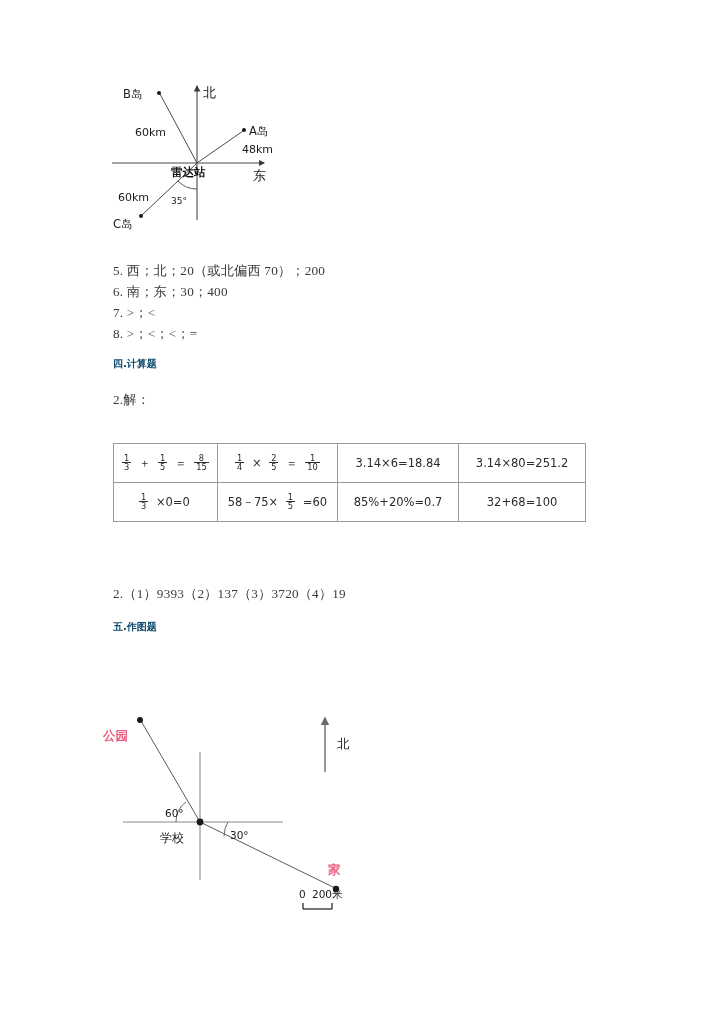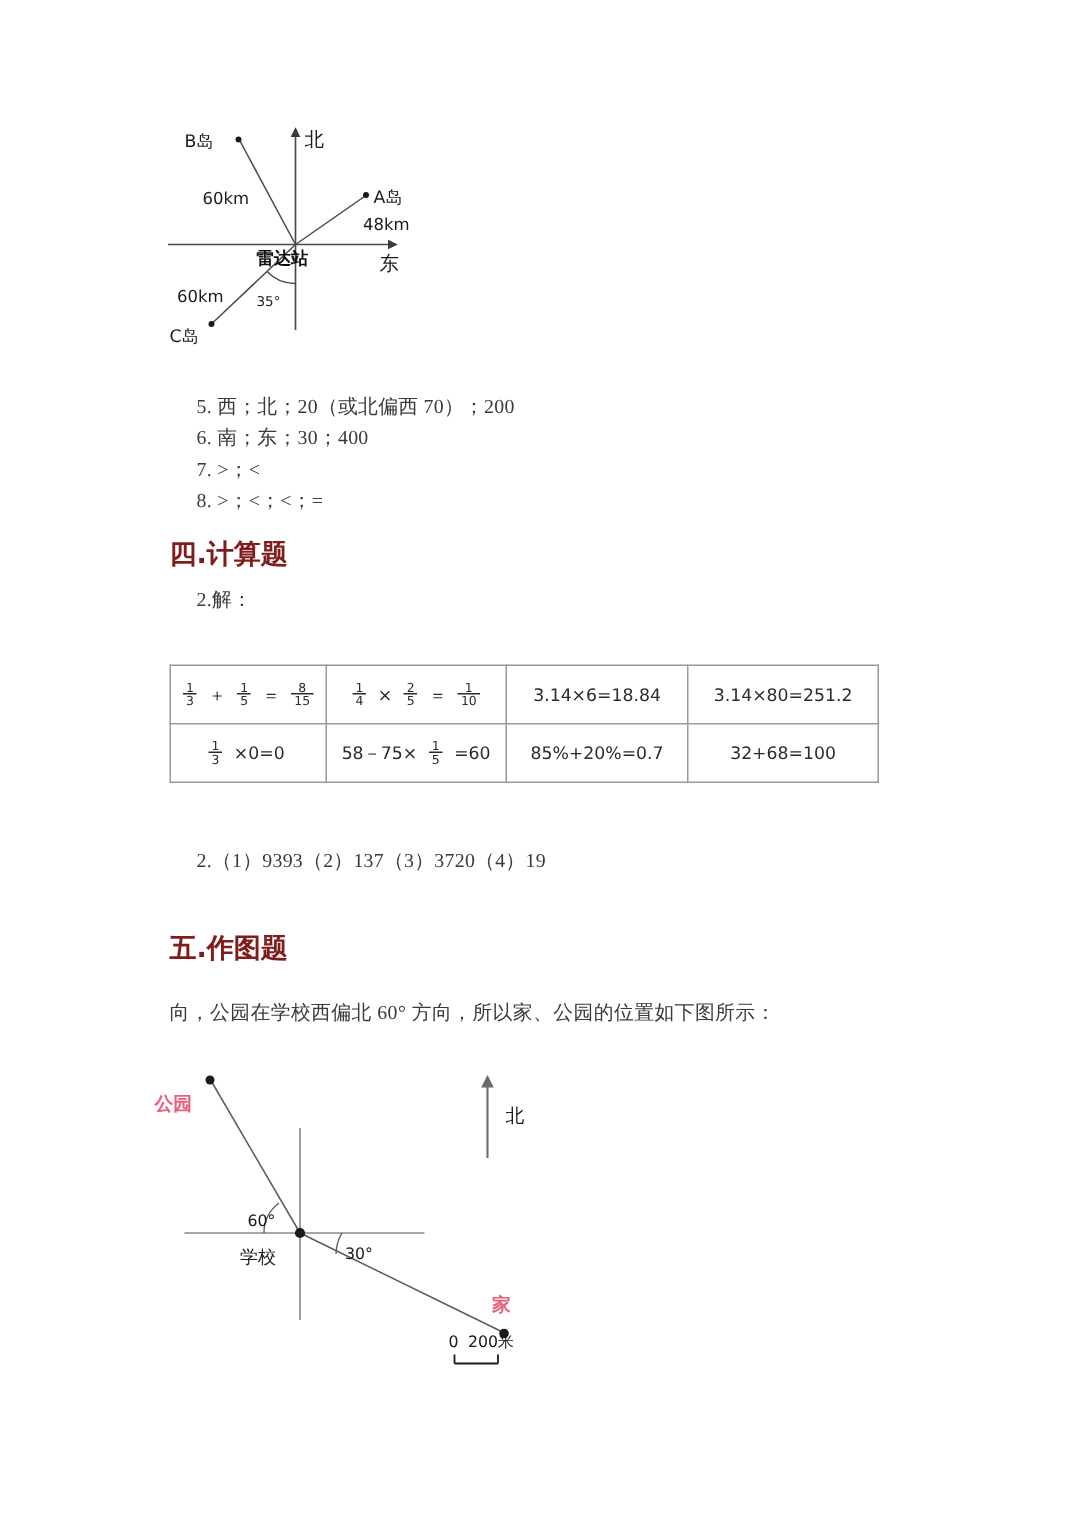--- a/index.html
+++ b/index.html
@@ -8,26 +8,26 @@
     width:720px;height:1018px;background:#ffffff;
     font-family:"Liberation Serif","DejaVu Serif",serif;
     color:#231f20;position:relative;overflow:hidden;
   }
   .page{position:relative;width:720px;height:866px;}
 
   
   .ansline{
     position:absolute;left:113px;
     font-family:"Liberation Serif","DejaVu Serif",serif;
-    font-size:13.2px;color:#3a3a3a;white-space:nowrap;letter-spacing:.2px;margin-left:18px;
+    font-size:13.2px;color:#3a3a3a;white-space:nowrap;letter-spacing:.2px;
   }
   .sect-head{
     position:absolute;left:113px;
     font-family:"DejaVu Sans","Liberation Sans",sans-serif;
-    font-weight:bold;font-size:18px;color:#7f1d1d;white-space:nowrap;
+    font-weight:bold;font-size:10px;color:#0c4a6e;white-space:nowrap;
   }
   .para{
     position:absolute;left:113px;
     font-family:"Liberation Serif","DejaVu Serif",serif;
     font-size:13.2px;color:#3a3a3a;white-space:nowrap;letter-spacing:.3px;
   }
 
   
   .calc-table{
     position:absolute;left:113px;top:443px;
@@ -136,24 +136,23 @@
         <span class="op">58－75×</span>
         <span class="frac"><span class="num">1</span><span class="den">5</span></span>
         <span class="op">=60</span>
       </td>
       <td class="c3">85%+20%=0.7</td>
       <td class="c4">32+68=100</td>
     </tr>
   </tbody>
     </table>
 
-  <div class="ansline" style="top:565px;">2.（1）9393（2）137（3）3720（4）19</div>
+  <div class="ansline" style="top:585px;">2.（1）9393（2）137（3）3720（4）19</div>
 
   <div class="sect-head" style="top:620px;">五.作图题</div>
-  <div class="para" style="top:666px;">向，公园在学校西偏北 60° 方向，所以家、公园的位置如下图所示：</div>
 
   <div class="diagram" style="left:100px;top:702px;width:290px;height:215px;">
     <svg width="290" height="215" viewBox="0 0 290 215">
       <defs>
         <marker id="ar2" markerWidth="7" markerHeight="7" refX="5" refY="3" orient="auto">
           <path d="M0,0 L6,3 L0,6 z" fill="#6a6a6a"></path>
         </marker>
       </defs>
 
       <line x1="23" y1="120" x2="183" y2="120" stroke="#8a8a8a" stroke-width="1.1"></line>

